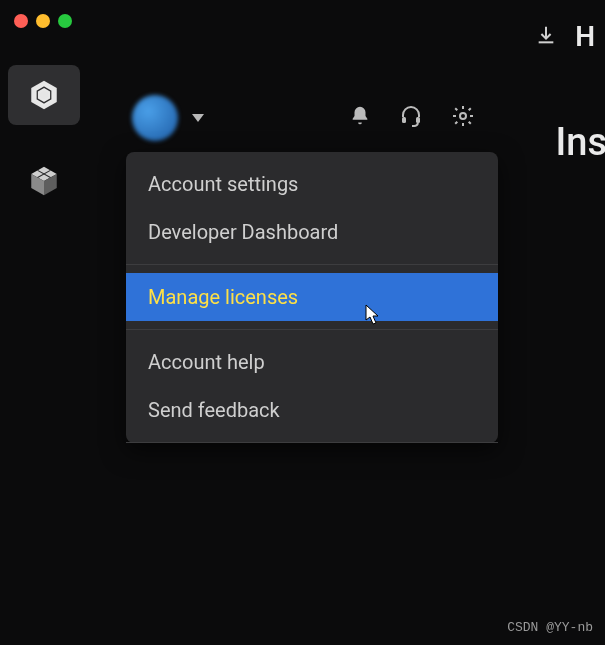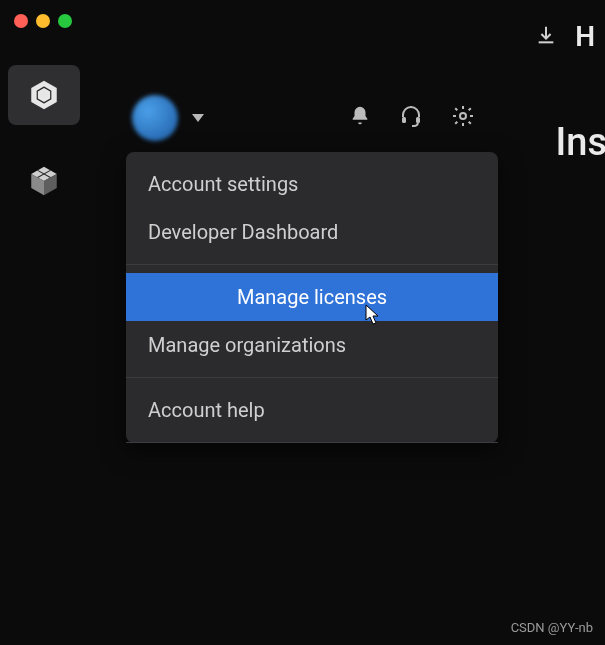--- a/index.html
+++ b/index.html
@@ -128,22 +128,21 @@
       padding: 12px 22px;
       font-size: 20px;
       color: #cfcfcf;
       display: flex;
       align-items: center;
       justify-content: space-between;
       cursor: pointer;
     }
     .menu-item.selected {
       background: #2f72d8;
-      color: #ffffff;
-      justify-content: center;
+      color: #fde047;
     }
     .chevron {
       color: #7a7a7a;
       font-size: 20px;
     }
 
     .cursor {
       position: absolute;
       top: 304px;
       left: 363px;
@@ -152,20 +151,21 @@
       color: #fff;
       pointer-events: none;
     }
 
     .watermark {
       position: absolute;
       bottom: 10px;
       right: 12px;
       font-size: 13px;
       color: #9a9a9a;
+      font-family: Liberation Mono, monospace;
     }
   </style>
 </head>
 <body>
 
 <div class="traffic-lights">
   <div class="traffic-light tl-red"></div>
   <div class="traffic-light tl-yellow"></div>
   <div class="traffic-light tl-green"></div>
 </div>
@@ -237,28 +237,28 @@
     </div>
     <div class="menu-item">
       <span>Developer Dashboard</span>
     </div>
   </div>
   <div class="menu-divider"></div>
   <div class="menu-section">
     <div class="menu-item selected">
       <span>Manage licenses</span>
     </div>
-    <div class="menu-item">
-      <span>Manage organizations</span>
-    </div>
   </div>
   <div class="menu-divider"></div>
   <div class="menu-section">
     <div class="menu-item">
       <span>Account help</span>
+    </div>
+    <div class="menu-item">
+      <span>Send feedback</span>
     </div>
   </div>
   <div class="menu-divider"></div>
 </div>
 
 <div class="cursor">
   <svg width="18" height="22" viewBox="0 0 18 22">
     <path d="M3 1 L3 16 L7 13 L10 20 L13 19 L10 12 L15 12 Z" fill="#ffffff" stroke="#000" stroke-width="1"></path>
   </svg>
 </div>

